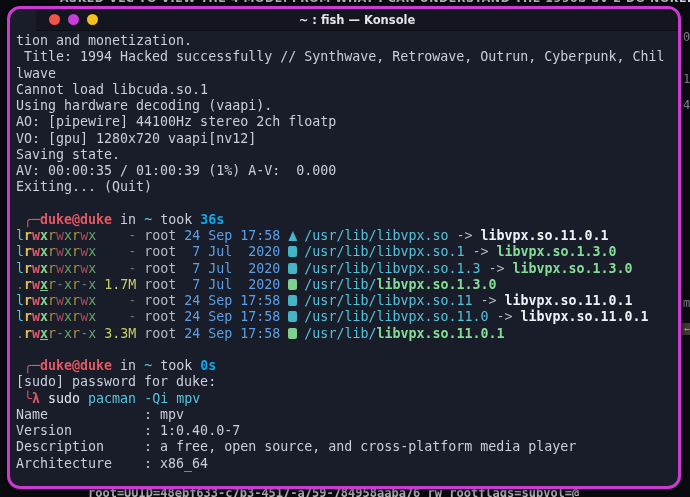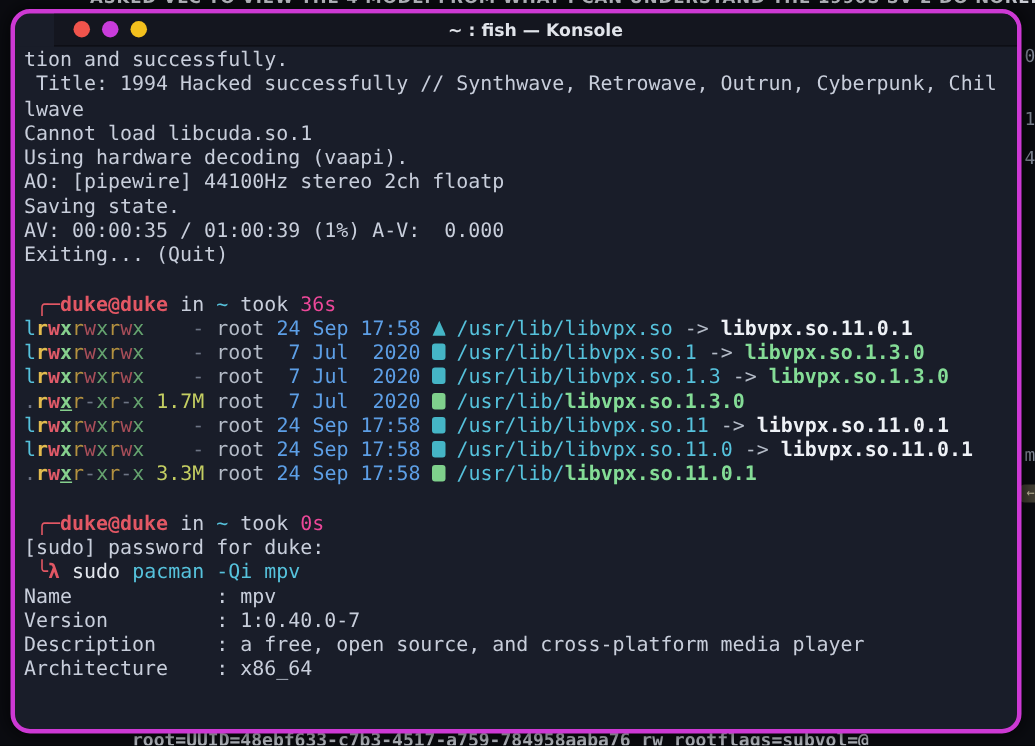--- a/index.html
+++ b/index.html
@@ -43,21 +43,21 @@
   }
   #term {
     padding:2px 0 0 6px; background:#191d29;
     font-size:13.3px; line-height:16.26px; color:#c8cedb;
   }
   .line { white-space:pre; height:16.26px; }
   
   .b   { font-weight:bold; }
   .u   { text-decoration:underline; }
   .rd  { color:#e25764; }
-  .yb  { color:#ec4899; font-weight:normal;text-align:right; }
+  .yb  { color:#0ea5e9; font-weight:bold;text-align:right; }
   .cy  { color:#56c2dc; }
   .bl  { color:#5d9fe6; }
   .gb  { color:#84dc96; font-weight:bold; }
   .wb  { color:#eef1f6; font-weight:bold; }
   .wh  { color:#e3e7ee; }
   .gy  { color:#b4bbc7; }
   .dm  { color:#6d7585; }
   .yl  { color:#e2bb4e; } .yl2 { color:#b3913f; }
   .rr  { color:#e05a68; } .rr2 { color:#a84e59; }
   .gn  { color:#86d08d; } .gn2 { color:#65a36f; }
@@ -91,26 +91,27 @@
   <div id="window">
     <div id="titlebar">
       <div id="tl-box">
         <span class="tl" style="background: rgb(240, 84, 76);"></span>
         <span class="tl" style="background: rgb(201, 60, 219);"></span>
         <span class="tl" style="background: rgb(243, 192, 29);"></span>
       </div>
       <div id="title">~ : fish — Konsole</div>
     </div>
     <div id="term">
-        <div class="line"><span>tion and successfully.</span></div>
+        <div class="line"><span>tion and monetization.</span></div>
         <div class="line"><span> Title: 1994 Hacked successfully // Synthwave, Retrowave, Outrun, Cyberpunk, Chil</span></div>
         <div class="line"><span>lwave</span></div>
         <div class="line"><span>Cannot load libcuda.so.1</span></div>
         <div class="line"><span>Using hardware decoding (vaapi).</span></div>
         <div class="line"><span>AO: [pipewire] 44100Hz stereo 2ch floatp</span></div>
+        <div class="line"><span>VO: [gpu] 1280x720 vaapi[nv12]</span></div>
         <div class="line"><span>Saving state.</span></div>
         <div class="line"><span>AV: 00:00:35 / 01:00:39 (1%) A-V:  0.000</span></div>
         <div class="line"><span>Exiting... (Quit)</span></div>
         <div class="line">&nbsp;</div>
         <div class="line"><span> </span><span class="rd b">╭─</span><span class="rd b">duke@duke</span><span> in </span><span class="cy">~</span><span> took </span><span class="yb">36s</span></div>
         <div class="line"><span class="li">l</span><span class="yl b">r</span><span class="rr b">w</span><span class="gn b">x</span><span class="yl2">r</span><span class="rr2">w</span><span class="gn2">x</span><span class="yl2">r</span><span class="rr2">w</span><span class="gn2">x</span><span>    </span><span class="dm">-</span><span> </span><span class="gy">root</span><span> </span><span class="bl">24 Sep 17:58</span><span> </span><span class="ic ic-drop"></span><span class="cy">/usr/lib/libvpx.so</span><span class="gy"> -&gt; </span><span class="wb">libvpx.so.11.0.1</span></div>
         <div class="line"><span class="li">l</span><span class="yl b">r</span><span class="rr b">w</span><span class="gn b">x</span><span class="yl2">r</span><span class="rr2">w</span><span class="gn2">x</span><span class="yl2">r</span><span class="rr2">w</span><span class="gn2">x</span><span>    </span><span class="dm">-</span><span> </span><span class="gy">root</span><span> </span><span class="bl"> 7 Jul  2020</span><span> </span><span class="ic ic-teal"></span><span class="cy">/usr/lib/libvpx.so.1</span><span class="gy"> -&gt; </span><span class="gb">libvpx.so.1.3.0</span></div>
         <div class="line"><span class="li">l</span><span class="yl b">r</span><span class="rr b">w</span><span class="gn b">x</span><span class="yl2">r</span><span class="rr2">w</span><span class="gn2">x</span><span class="yl2">r</span><span class="rr2">w</span><span class="gn2">x</span><span>    </span><span class="dm">-</span><span> </span><span class="gy">root</span><span> </span><span class="bl"> 7 Jul  2020</span><span> </span><span class="ic ic-teal"></span><span class="cy">/usr/lib/libvpx.so.1.3</span><span class="gy"> -&gt; </span><span class="gb">libvpx.so.1.3.0</span></div>
         <div class="line"><span class="dm">.</span><span class="yl b">r</span><span class="rr b">w</span><span class="gn b u">x</span><span class="yl2">r</span><span class="dm">-</span><span class="gn2">x</span><span class="yl2">r</span><span class="dm">-</span><span class="gn2">x</span><span> </span><span class="sz">1.7M</span><span> </span><span class="gy">root</span><span> </span><span class="bl"> 7 Jul  2020</span><span> </span><span class="ic ic-green"></span><span class="cy">/usr/lib/</span><span class="gb">libvpx.so.1.3.0</span></div>
         <div class="line"><span class="li">l</span><span class="yl b">r</span><span class="rr b">w</span><span class="gn b">x</span><span class="yl2">r</span><span class="rr2">w</span><span class="gn2">x</span><span class="yl2">r</span><span class="rr2">w</span><span class="gn2">x</span><span>    </span><span class="dm">-</span><span> </span><span class="gy">root</span><span> </span><span class="bl">24 Sep 17:58</span><span> </span><span class="ic ic-teal"></span><span class="cy">/usr/lib/libvpx.so.11</span><span class="gy"> -&gt; </span><span class="wb">libvpx.so.11.0.1</span></div>

